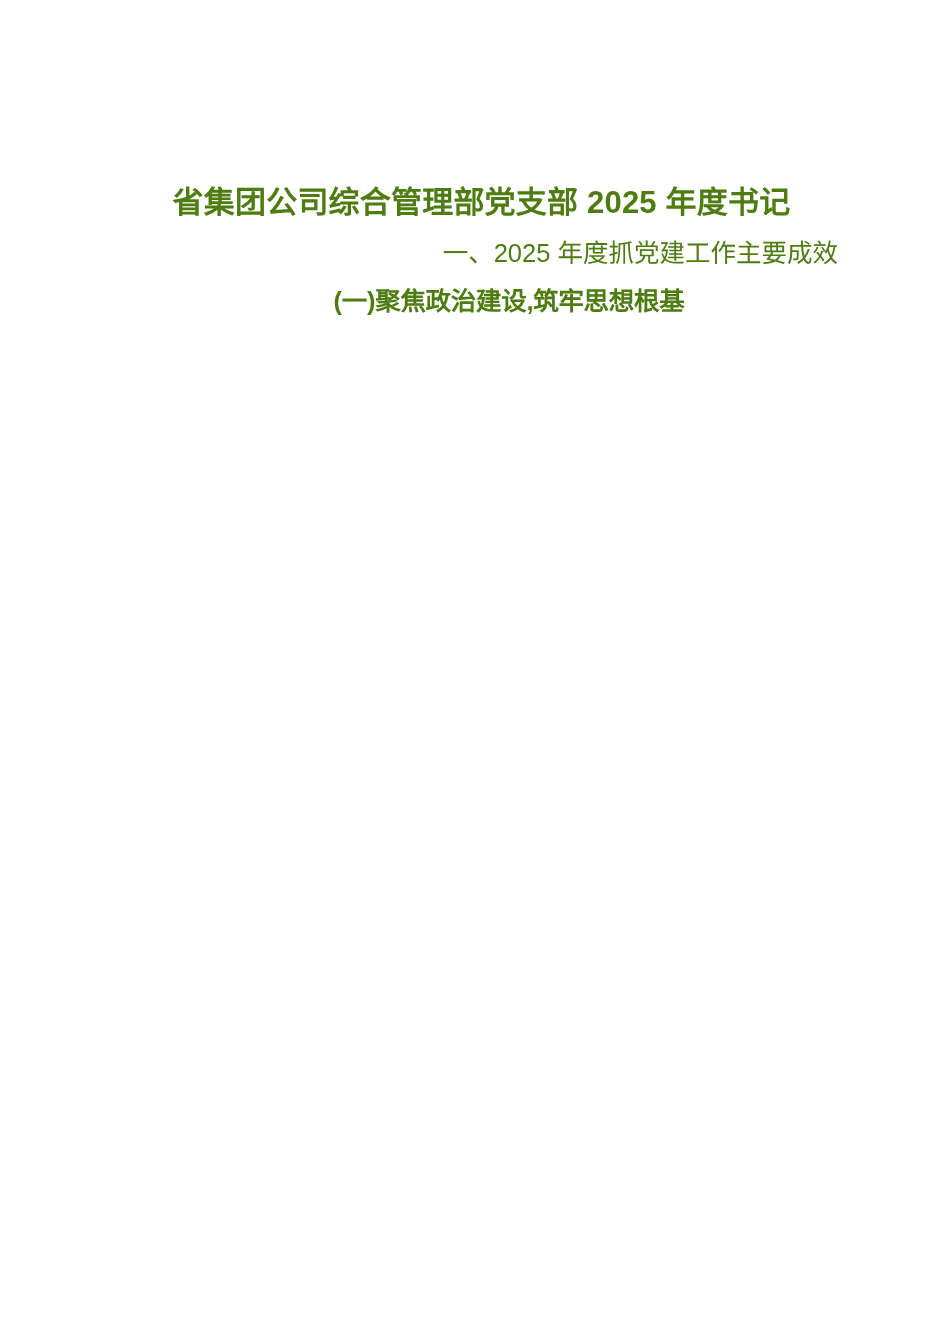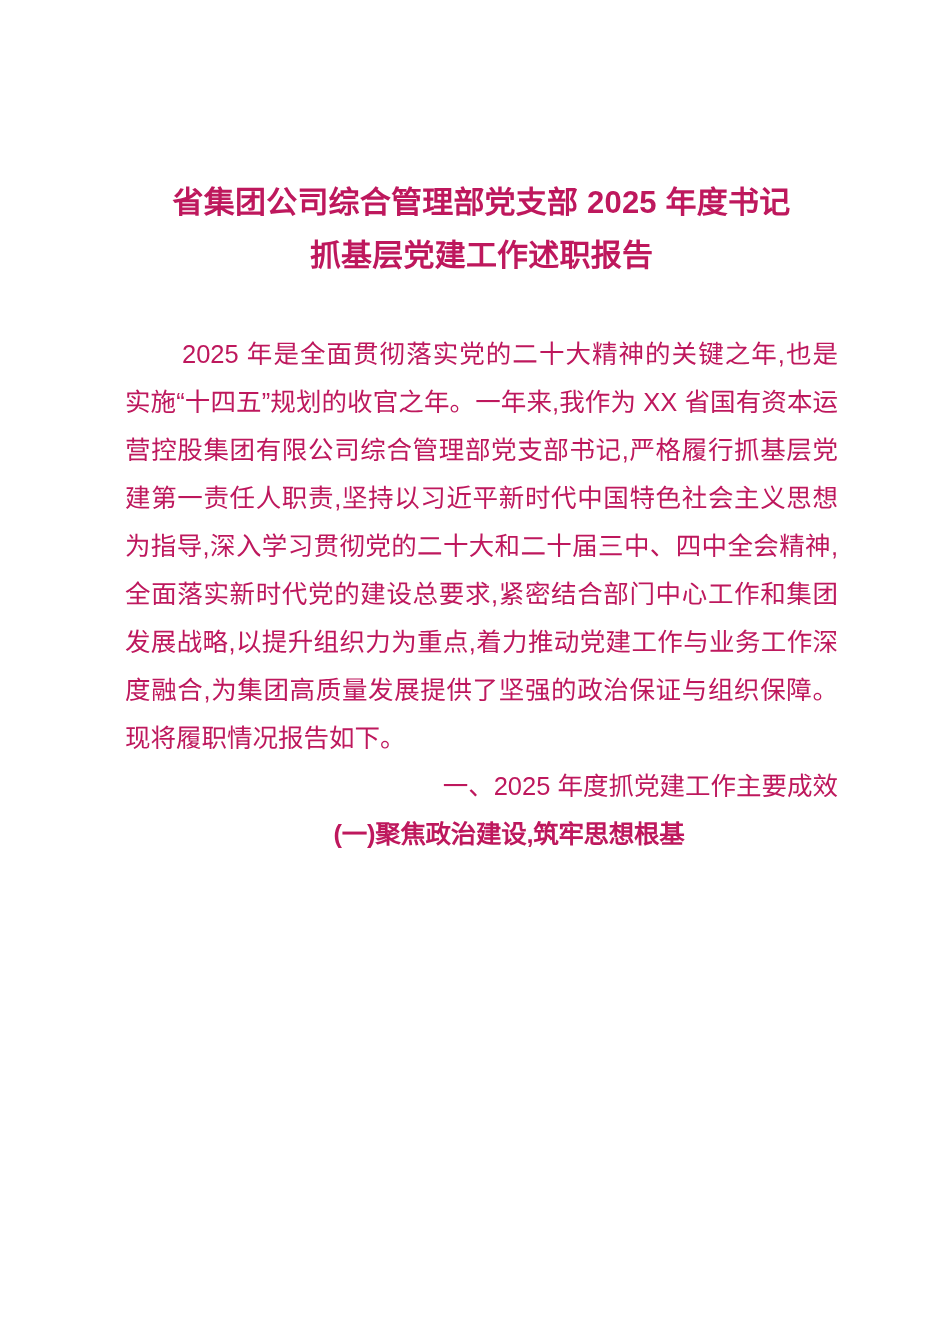--- a/index.html
+++ b/index.html
@@ -11,21 +11,21 @@
 
   .page {
     position: relative;
     width: 950px;
     height: 1344px;
     background: #ffffff;
     margin: 0 auto;
     overflow: hidden;
     box-sizing: border-box;
     font-family: "Liberation Sans", "DejaVu Sans", sans-serif;
-    color: #be185d;
+    color: #4d7c0f;
     -webkit-font-smoothing: antialiased;
   }
 
   
   .content {
     position: absolute;
     left: 125px;
     top: 0;
     width: 713px;
   }
@@ -81,23 +81,22 @@
     word-break: break-all;
     letter-spacing: -0.3px;
   }
 </style>
 </head>
 <body>
 
 <div class="page">
   <div class="content">
 
-    <h1 class="doc-title"><span>省集团公司综合管理部党支部 2025 年度书记</span><br><span>抓基层党建工作述职报告</span></h1>
+    <h1 class="doc-title"><span>省集团公司综合管理部党支部 2025 年度书记</span><br></h1>
 
-    <p class="para first-body">2025 年是全面贯彻落实党的二十大精神的关键之年,也是实施“十四五”规划的收官之年。一年来,我作为 XX 省国有资本运营控股集团有限公司综合管理部党支部书记,严格履行抓基层党建第一责任人职责,坚持以习近平新时代中国特色社会主义思想为指导,深入学习贯彻党的二十大和二十届三中、四中全会精神,全面落实新时代党的建设总要求,紧密结合部门中心工作和集团发展战略,以提升组织力为重点,着力推动党建工作与业务工作深度融合,为集团高质量发展提供了坚强的政治保证与组织保障。现将履职情况报告如下。</p>
 
     <p class="heading-1">一、2025 年度抓党建工作主要成效</p>
 
     <p class="heading-2">(一)聚焦政治建设,筑牢思想根基</p>
 
 
   </div>
 </div>
 
 </body></html>

